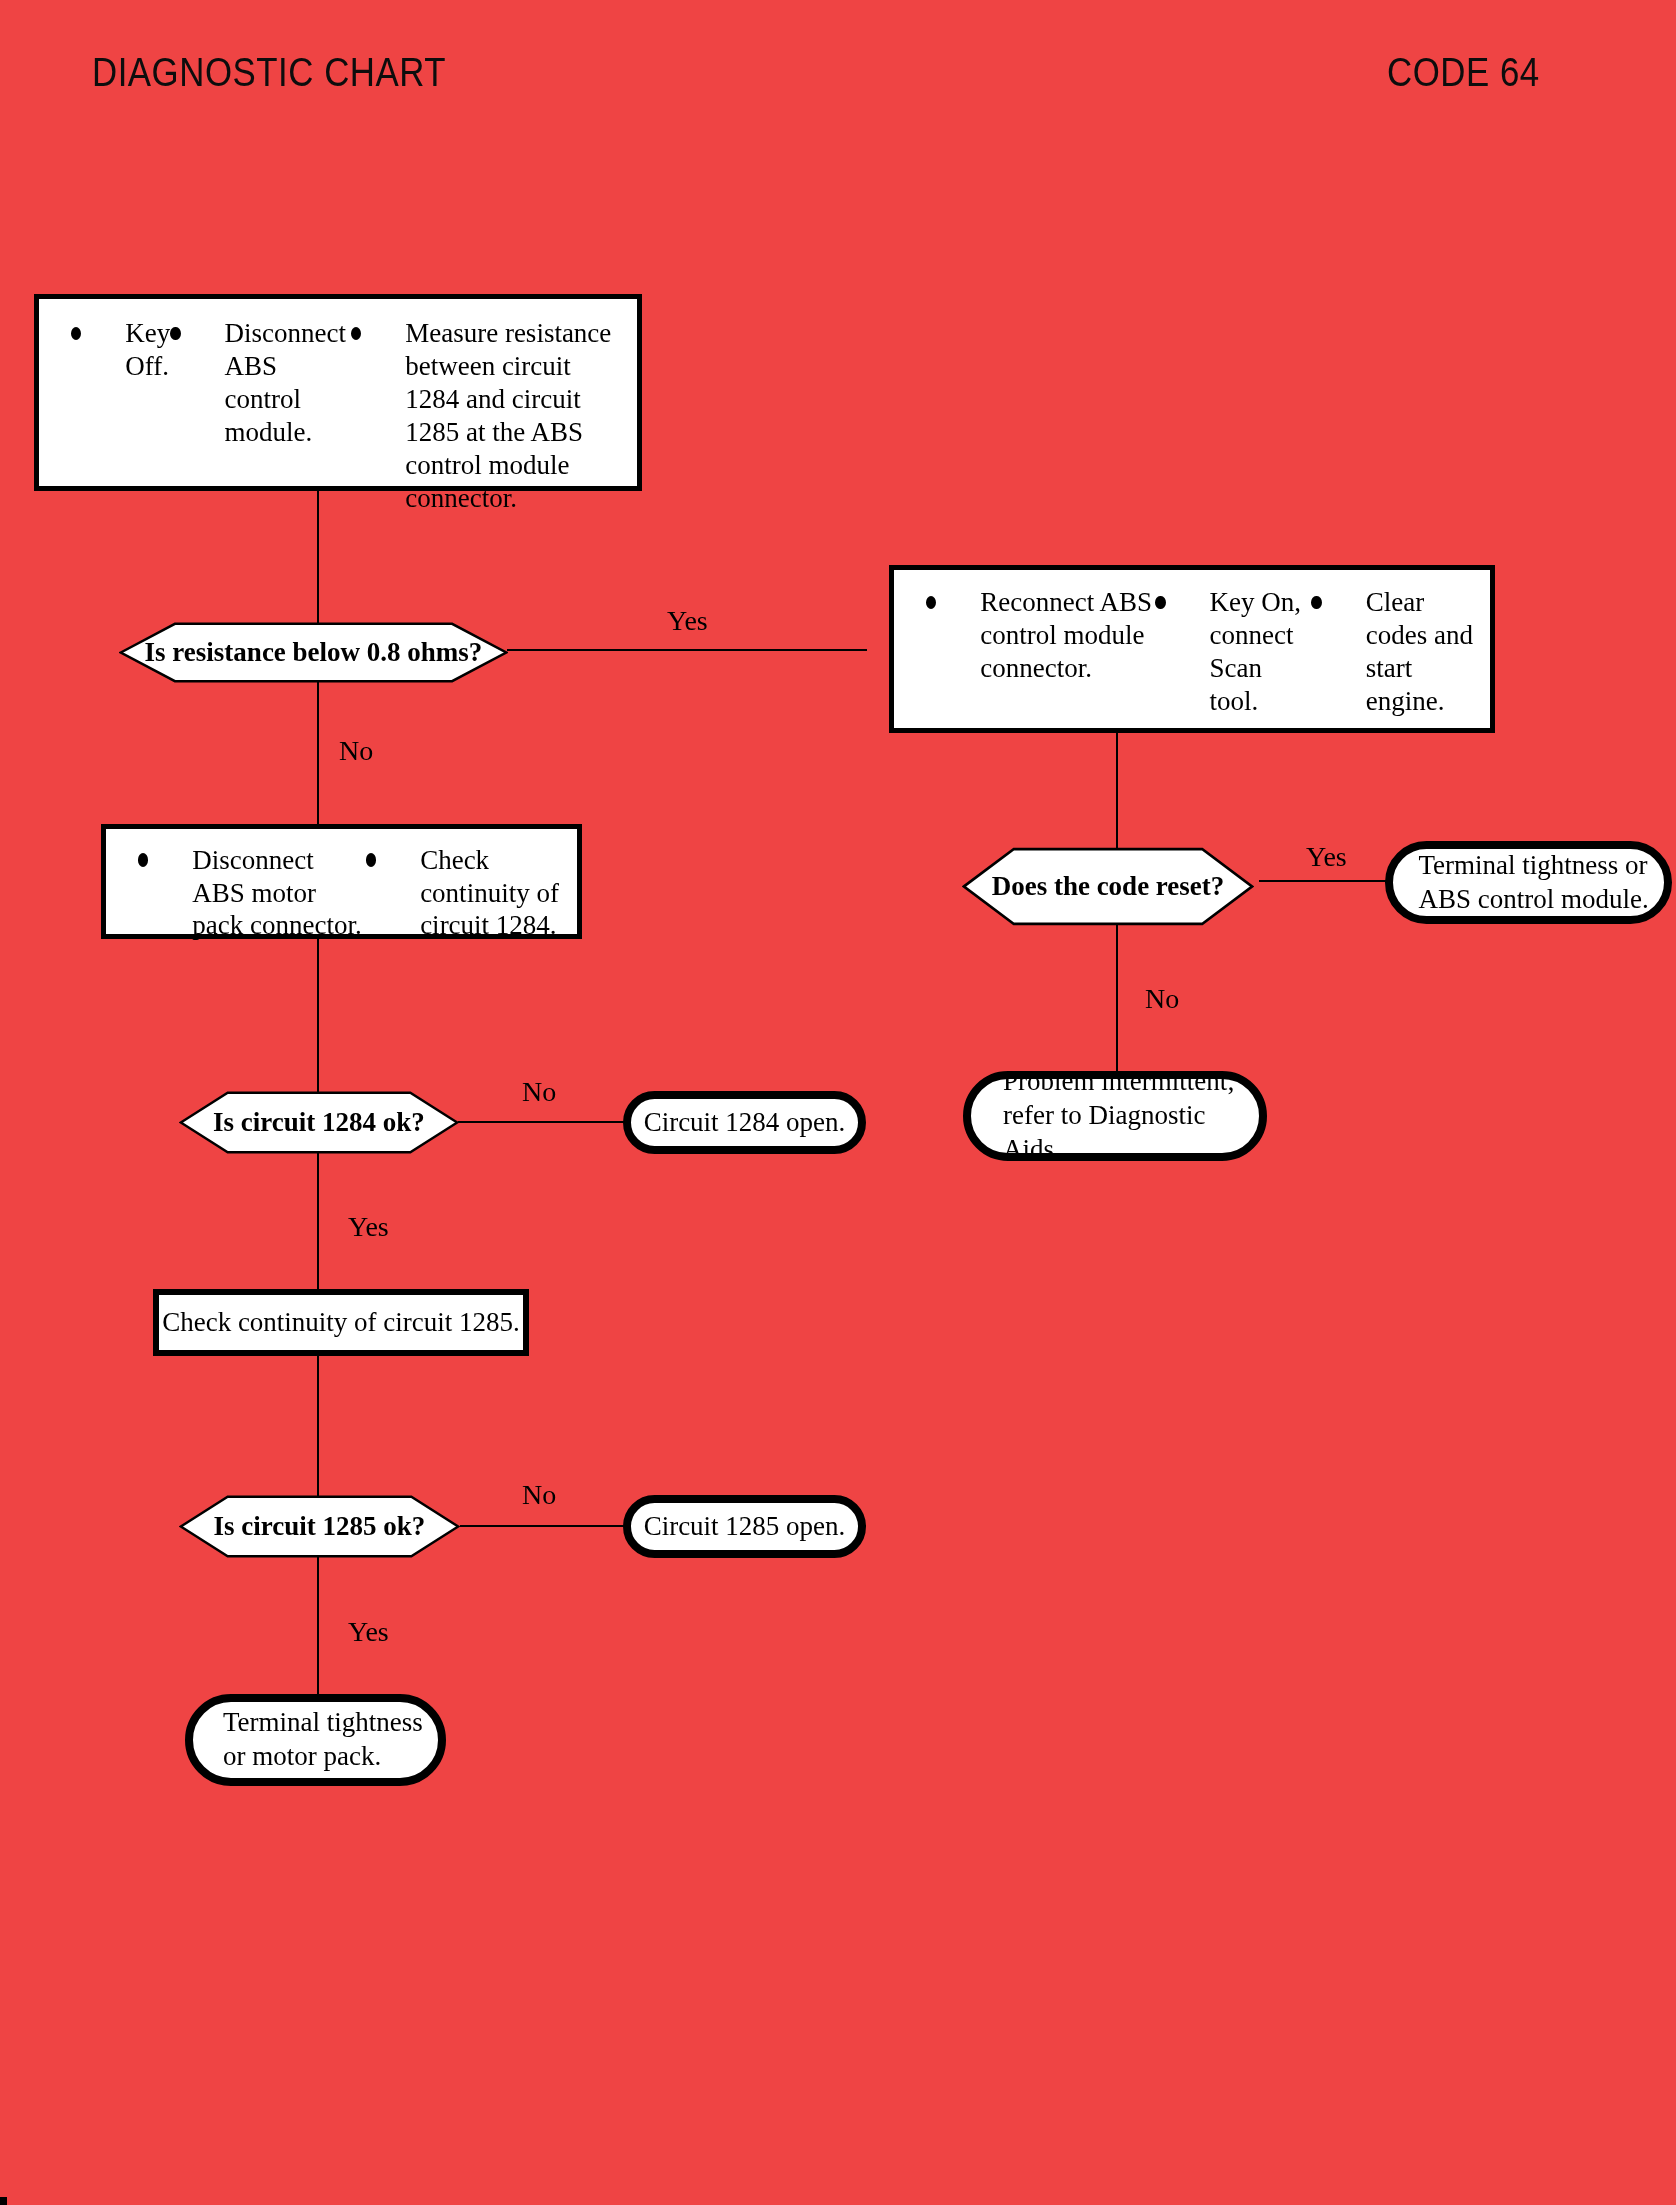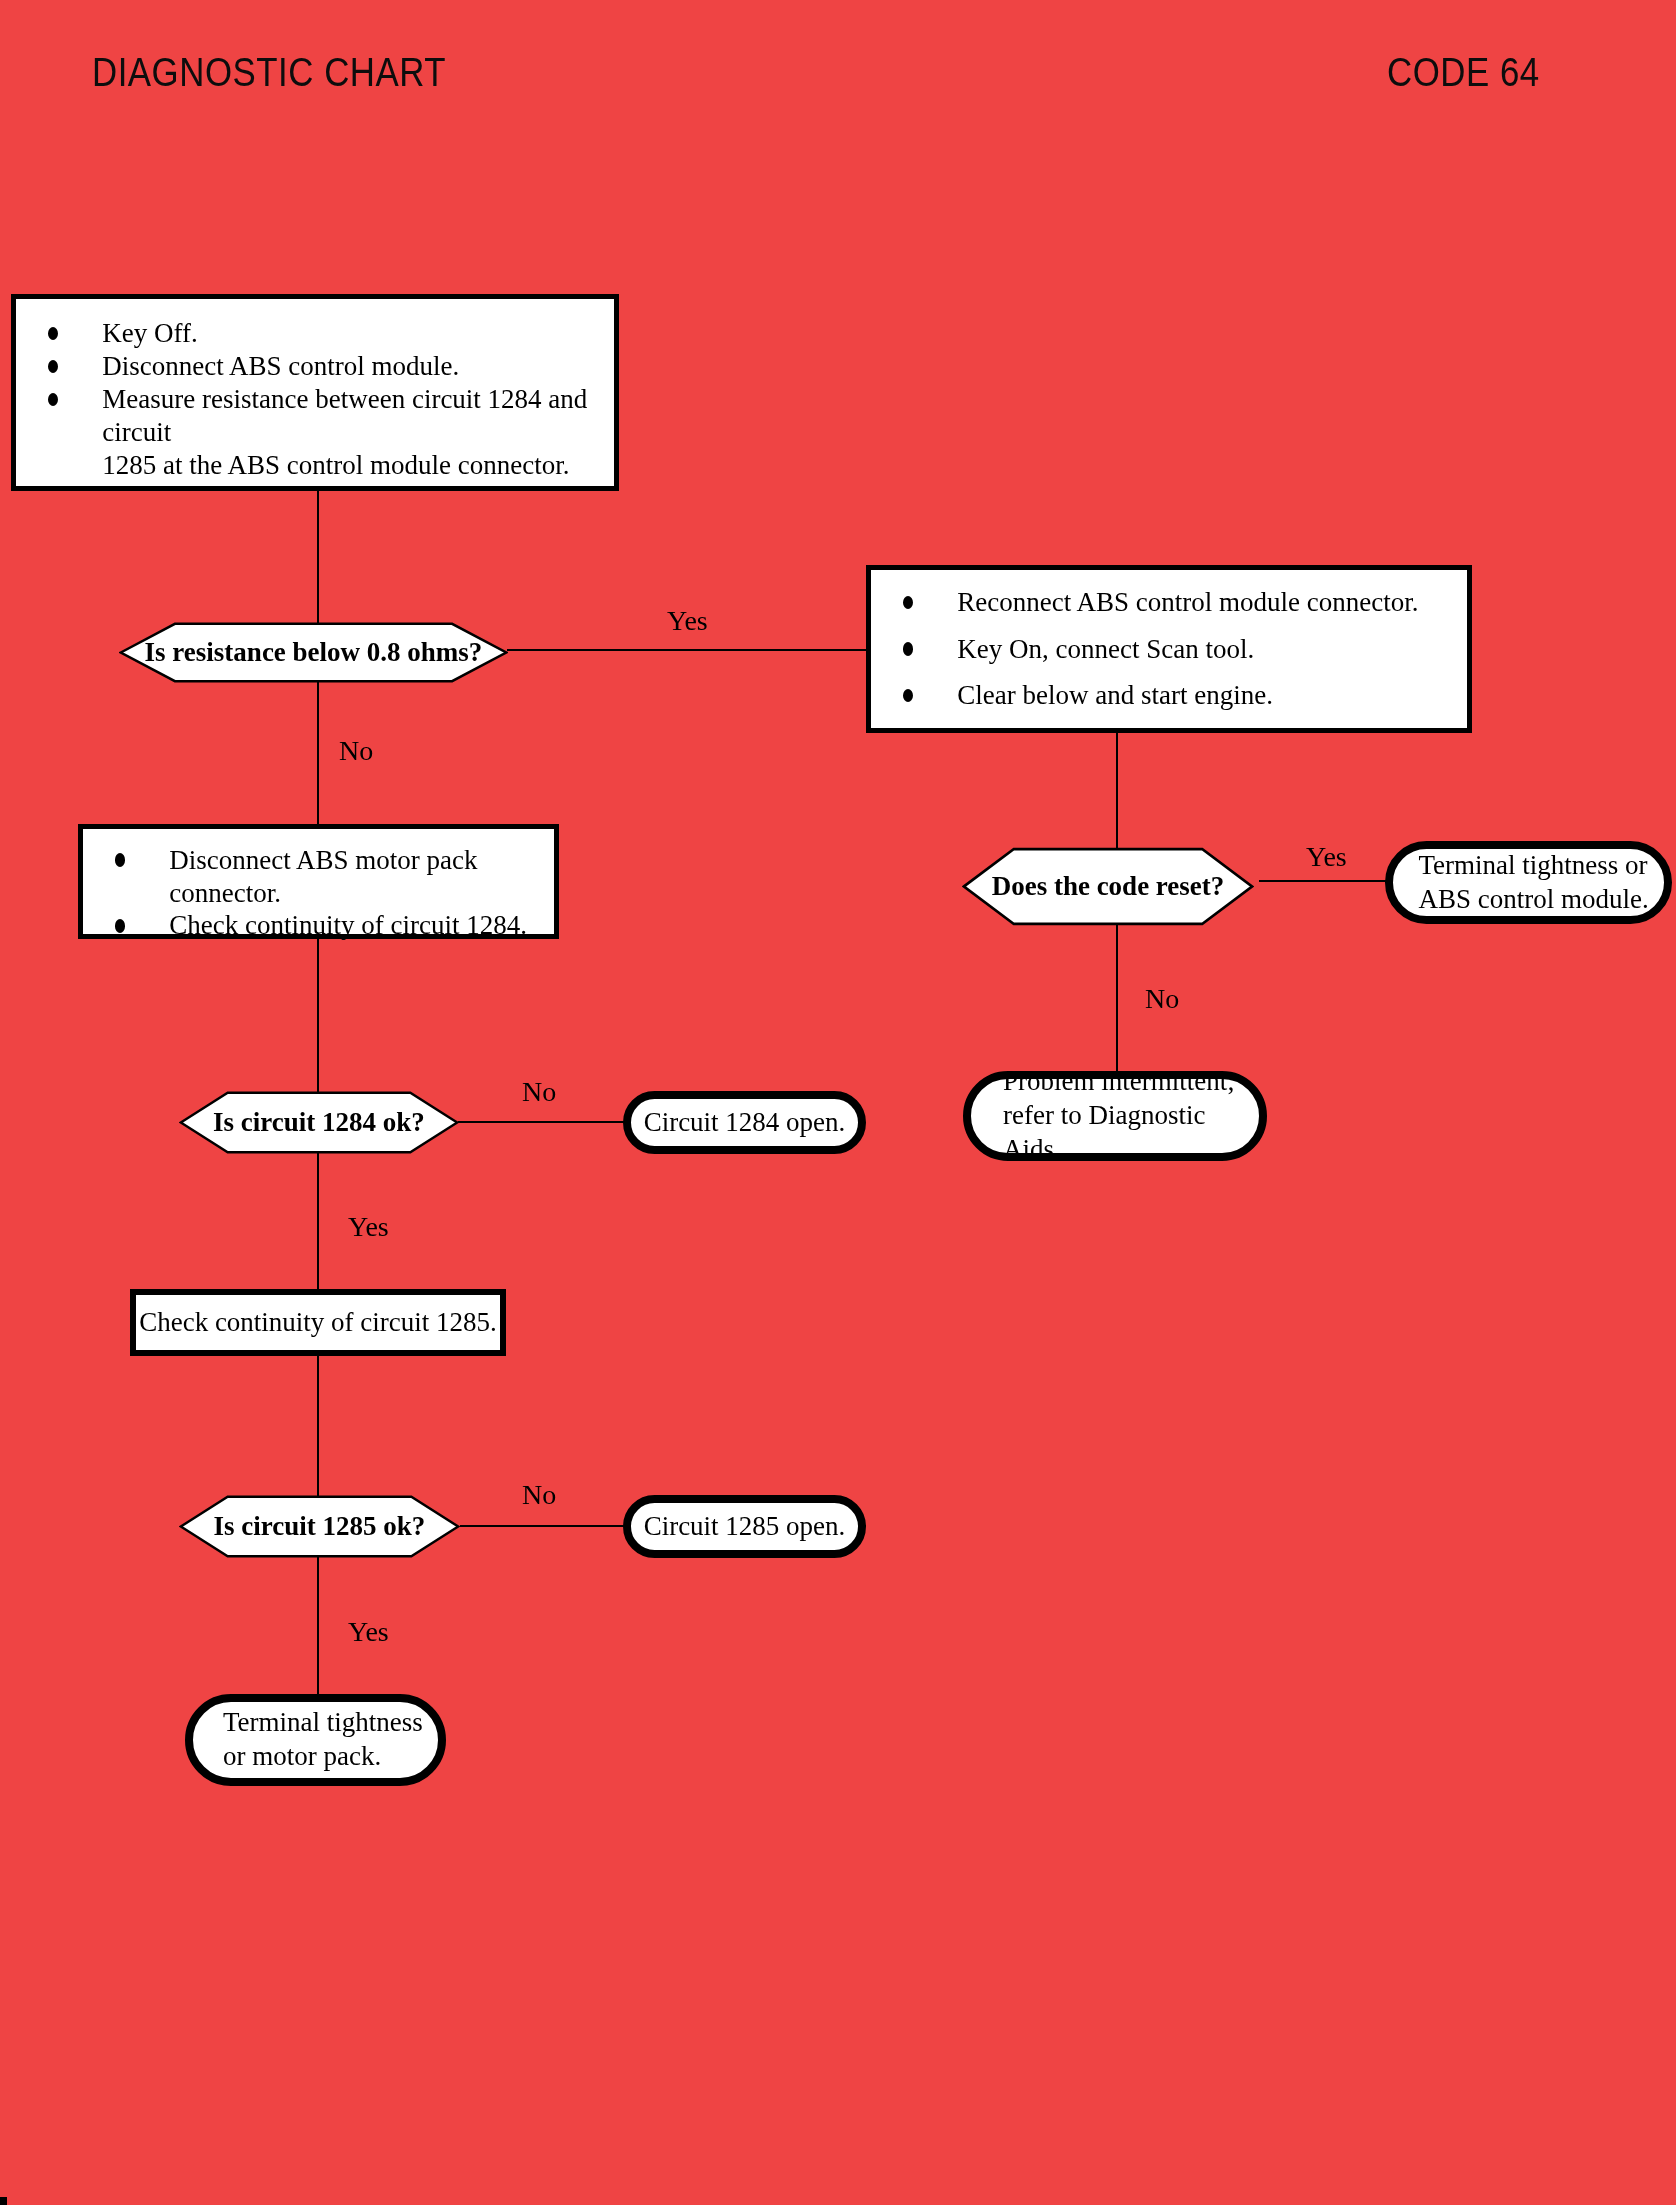--- a/index.html
+++ b/index.html
@@ -23,22 +23,23 @@
   }
   #hdr-left{left:92px;top:49px;transform-origin:left top;}
   #hdr-right{left:1387px;top:49px;transform-origin:left top;}
 
   
   .pbox{
     position:absolute;
     box-sizing:border-box;
     border:5.5px solid #000;
     background:#fff;
-    display:flex;flex-direction:column;
+    display:flex;
     padding:18px 16px 14.6px 32px;
+    margin-left:23px;
   }
   .bullet-row{display:flex;align-items:flex-start;}
   .dot{
     flex:0 0 auto;
     width:10.3px;height:13.4px;border-radius:50%;
     background:#000;margin:9.7px 44px 0 0;
   }
   .btext{
     font-size:27px;line-height:1.22;
     white-space:pre-line;
@@ -126,21 +127,21 @@
     <div class="bullet-row">
       <span class="dot"></span>
       <span class="btext">Reconnect ABS control module connector.</span>
     </div>
     <div class="bullet-row">
       <span class="dot"></span>
       <span class="btext">Key On, connect Scan tool.</span>
     </div>
     <div class="bullet-row">
       <span class="dot"></span>
-      <span class="btext">Clear below and start engine.</span>
+      <span class="btext">Clear codes and start engine.</span>
     </div>
   </div>
 
   <div class="hex" style="left:962px;top:847px;width:292px;height:79px;">
     <svg viewBox="0 0 480 110" preserveAspectRatio="none">
       <polygon points="3,55 85,3 395,3 477,55 395,107 85,107" fill="#ffffff" stroke="#000000" stroke-width="4"></polygon>
     </svg>
     <div class="hex-label">Does the code reset?</div>
   </div>
 

